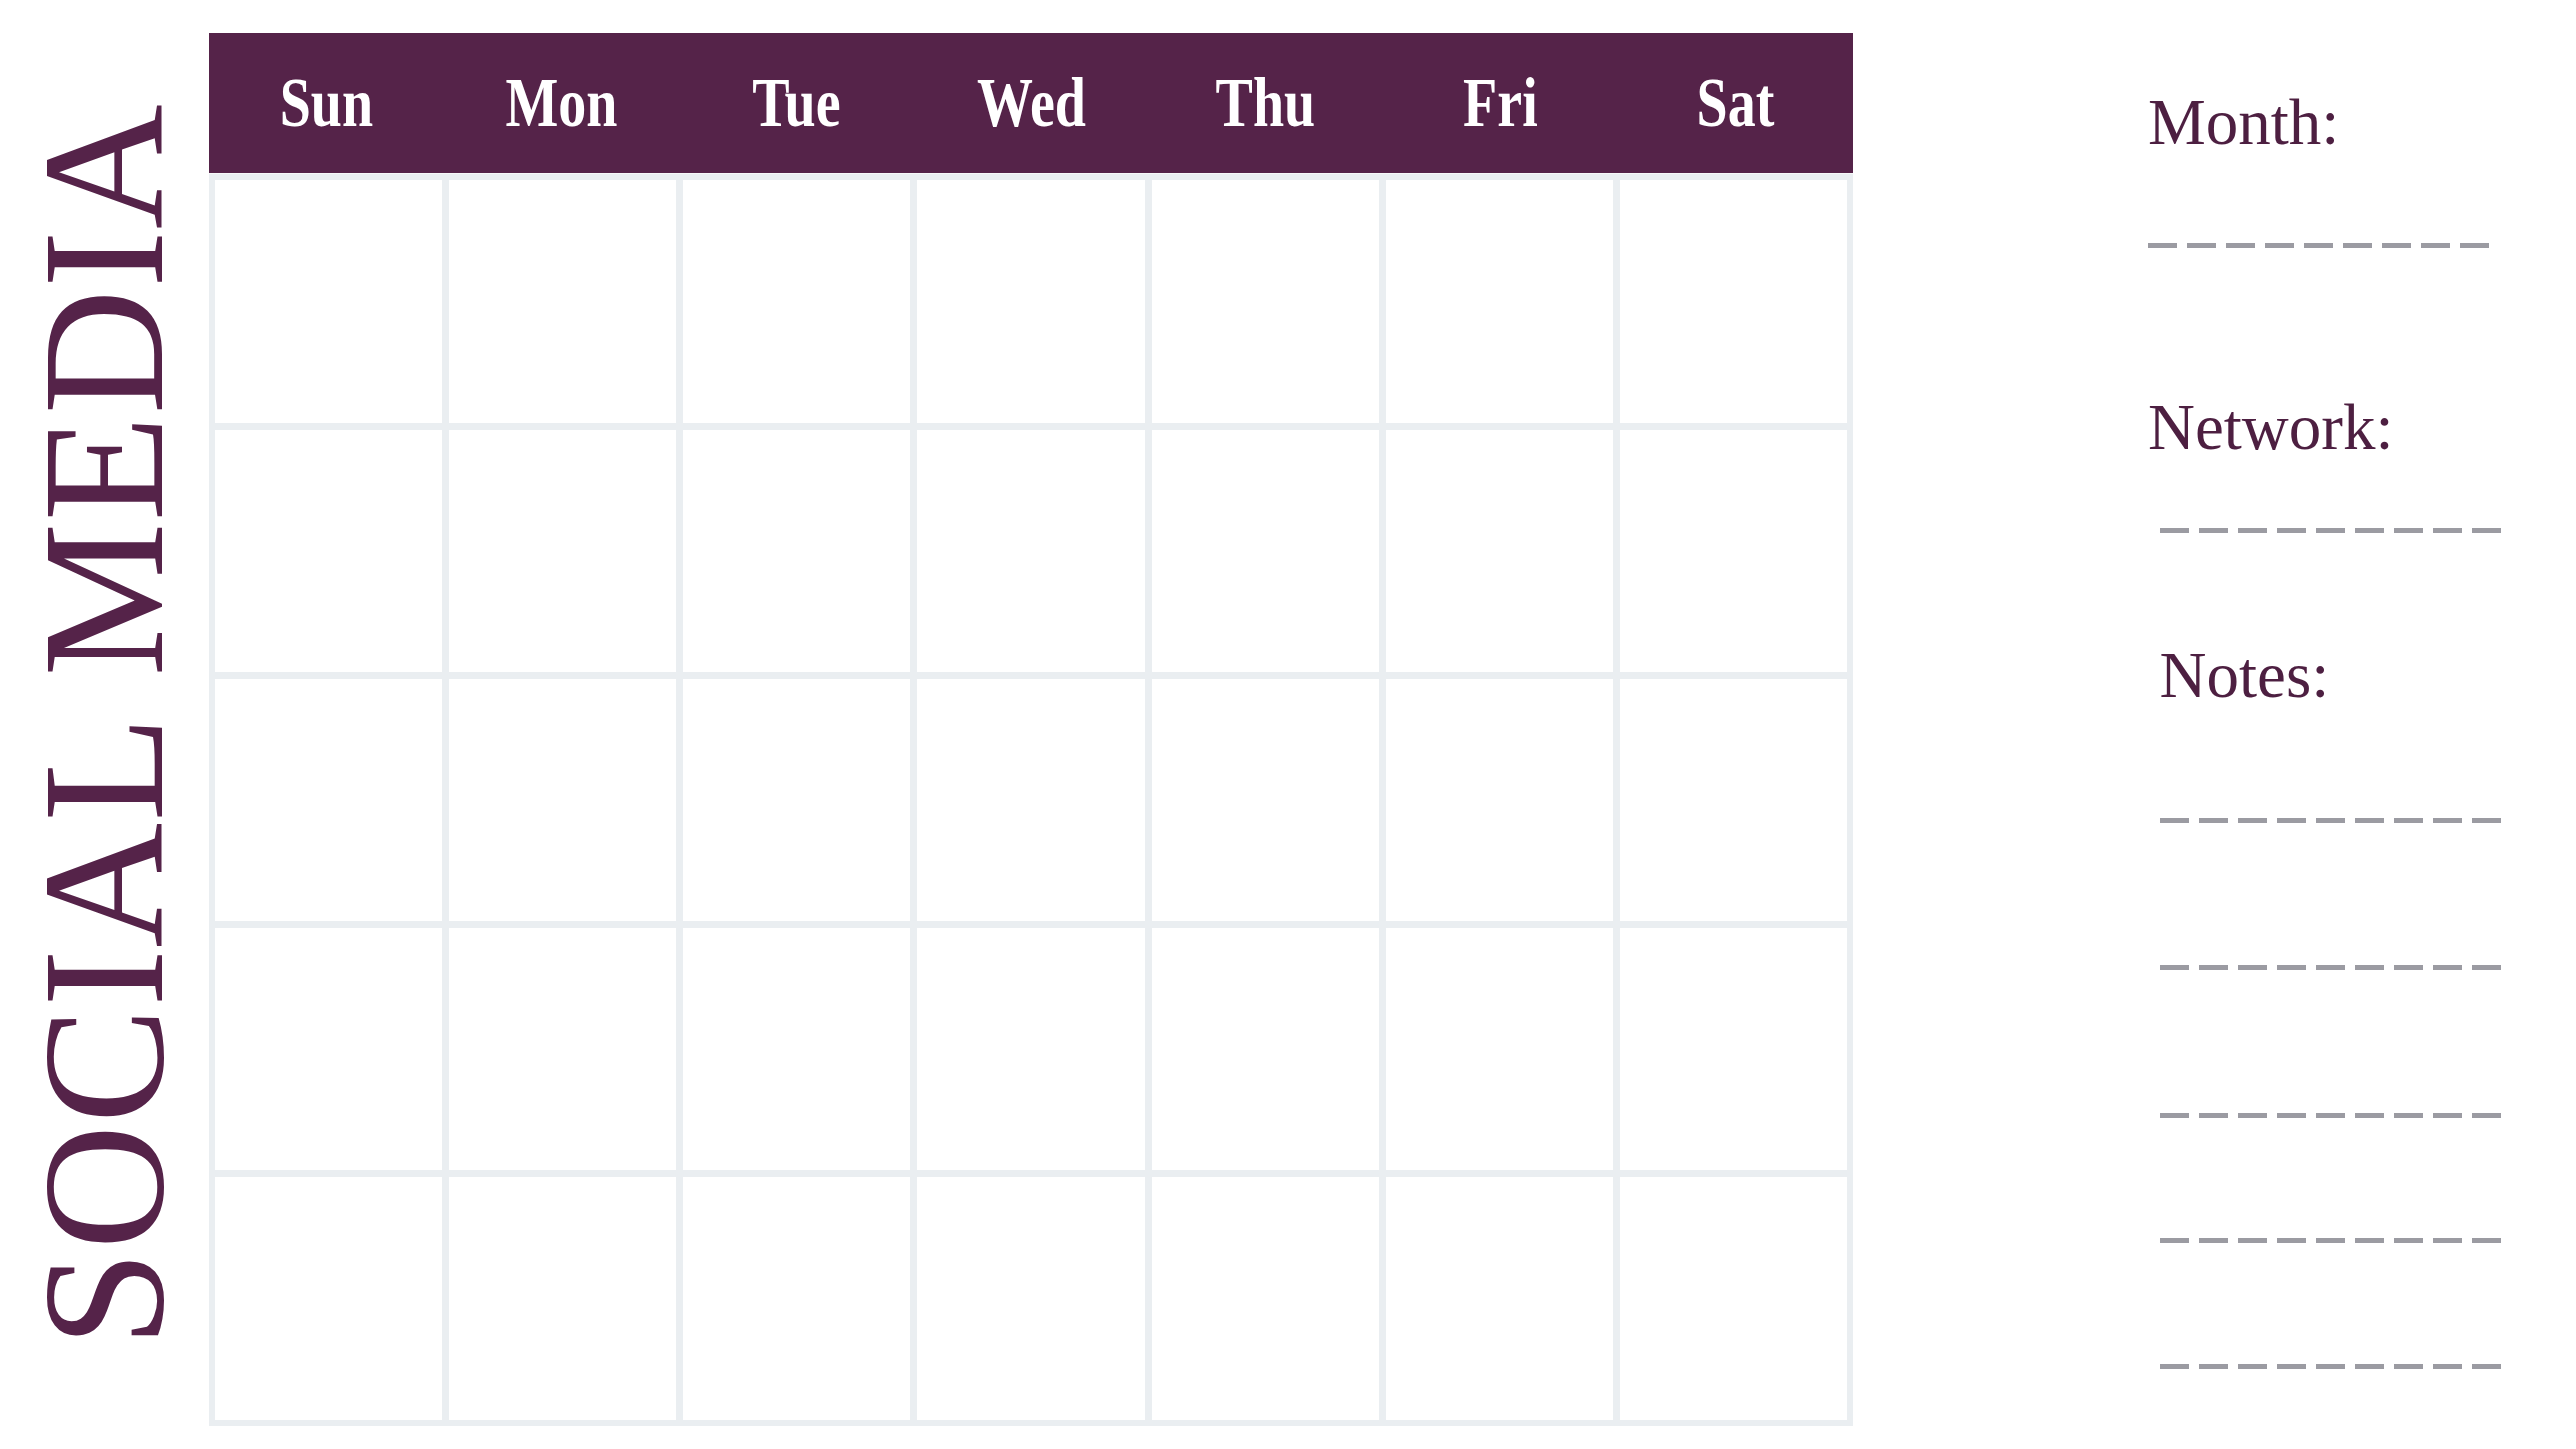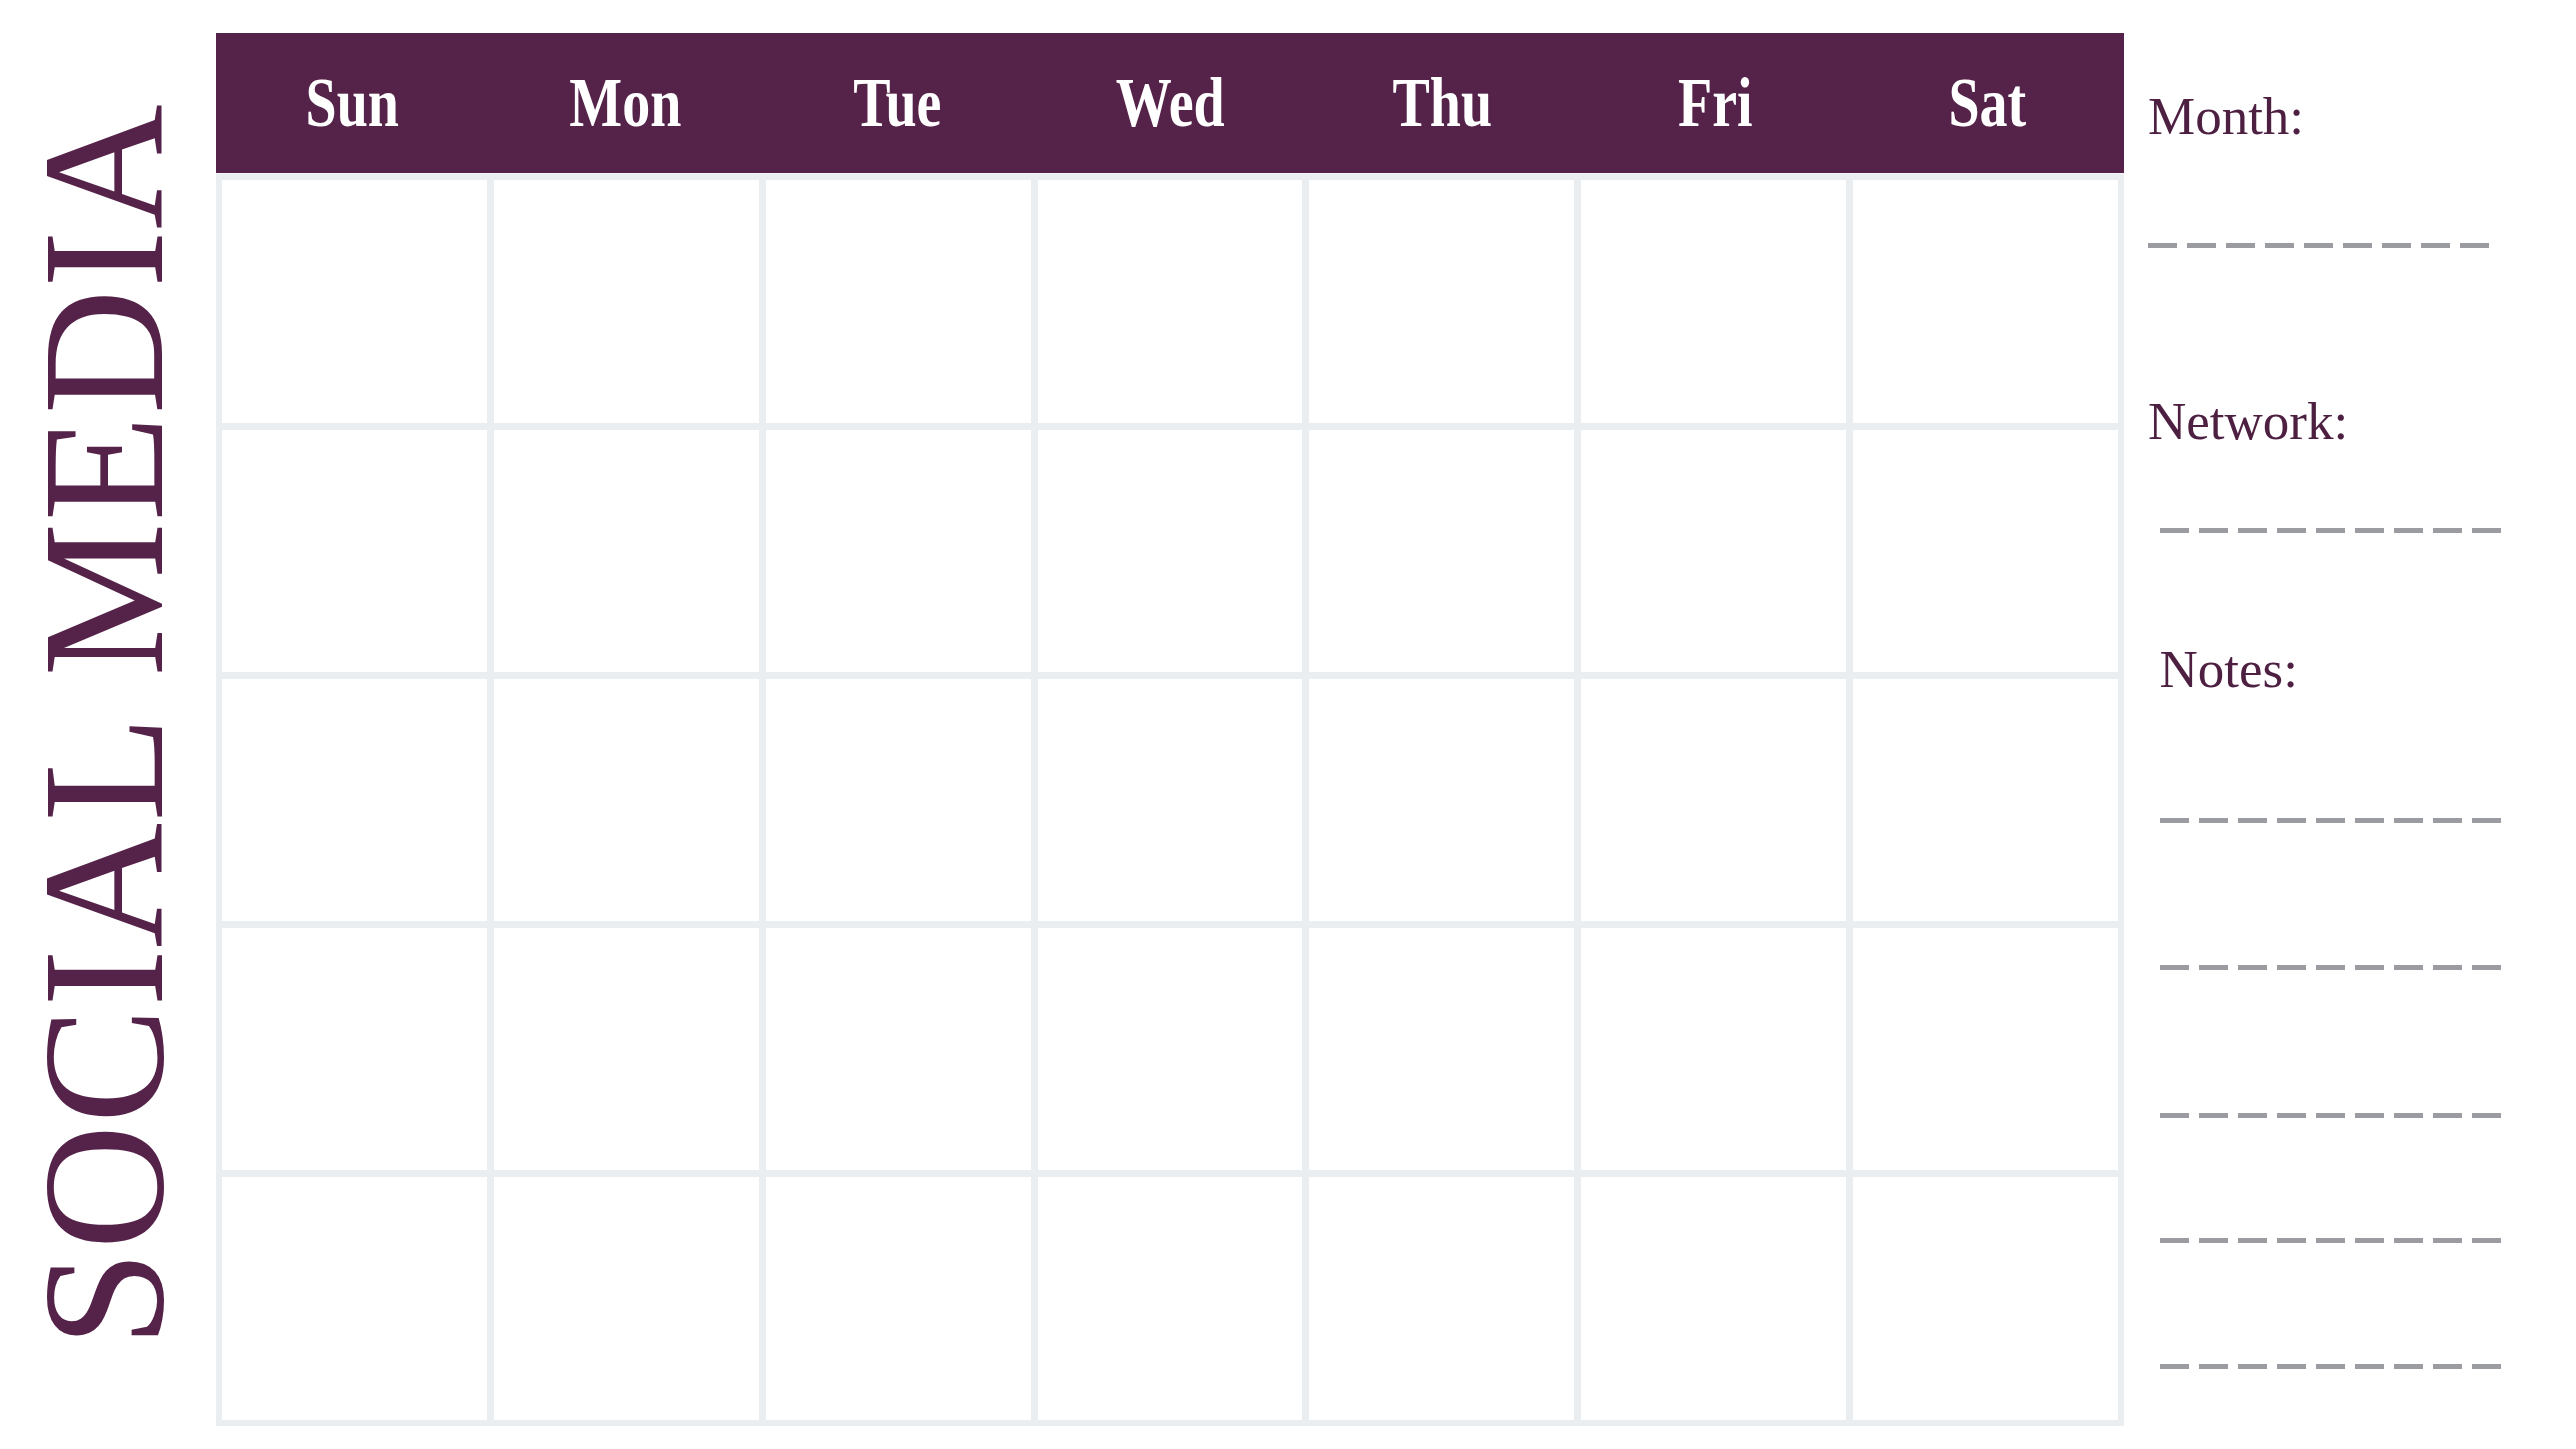--- a/index.html
+++ b/index.html
@@ -38,23 +38,23 @@
     font-size:173px;
     line-height:1;
     letter-spacing:1.3px;
     color:#552349;
     font-weight:400;
   }
 
   
   .calendar {
     position:absolute;
-    left:216px;
+    left:209px;
     top:33px;
-    width:1908px;
+    width:1644px;
     height:1393px;
   }
 
   .cal-header {
     display:flex;
     width:100%;
     height:140px;
     background:#552349;
   }
   .cal-header .dow {
@@ -91,21 +91,21 @@
     position:absolute;
     left:2148px;
     top:0px;
     width:399px;
     height:1449px;
   }
 
   .side-label {
     position:absolute;
     font-family:"Liberation Serif","DejaVu Serif",serif;
-    font-size:53px;
+    font-size:65px;
     line-height:1;
     color:#4d1f41;
     white-space:nowrap;
     font-weight:400;
   }
 
   .dash-line {
     position:absolute;
     height:4.5px;
     width:346px;

